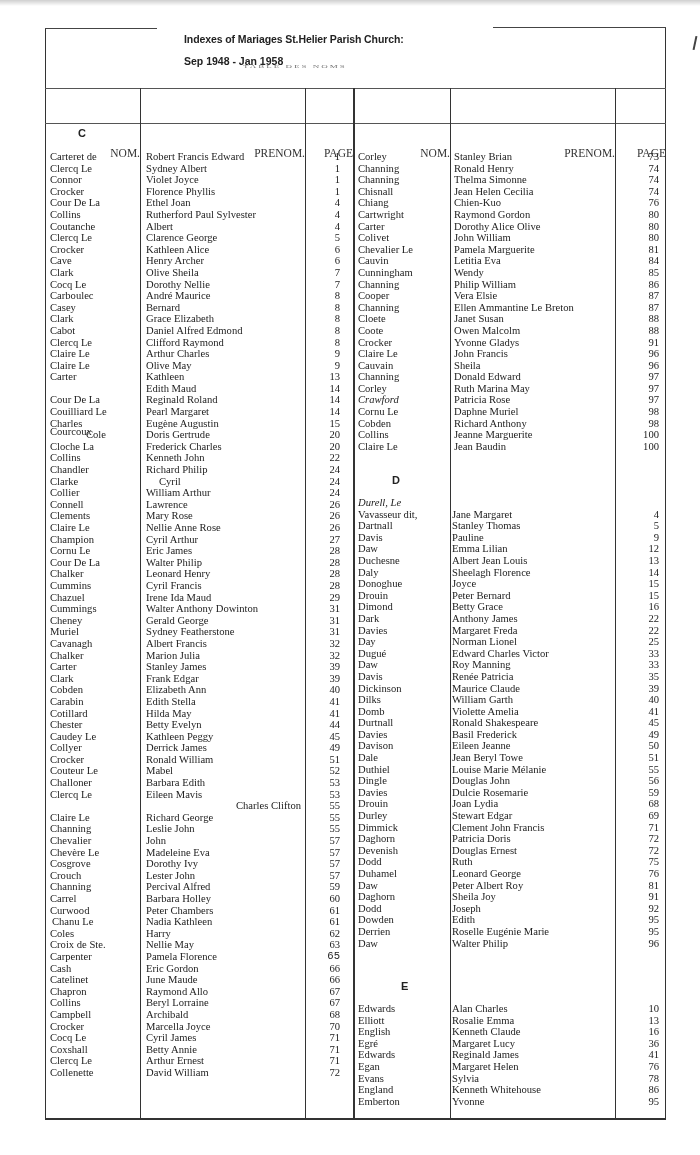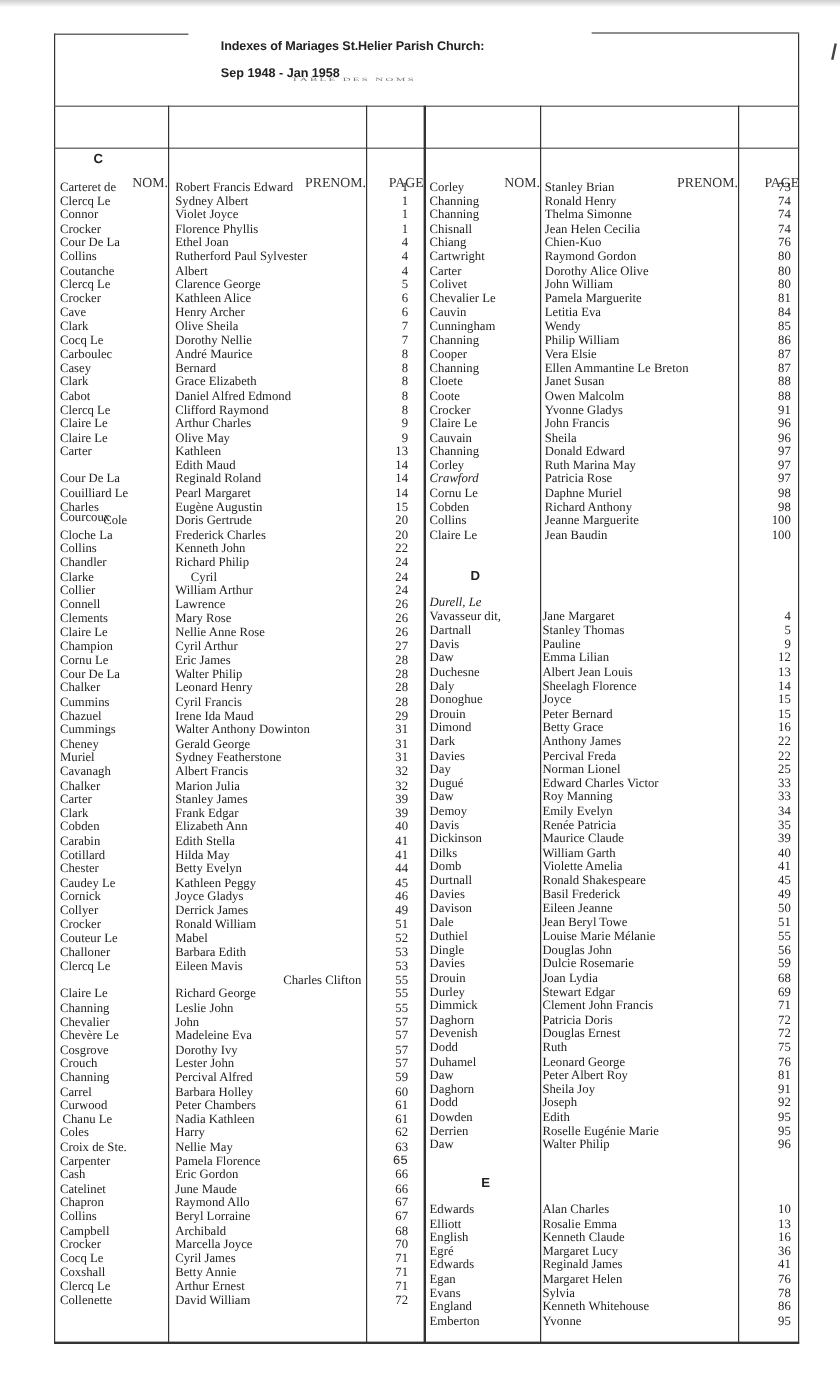--- a/index.html
+++ b/index.html
@@ -308,25 +308,20 @@
         <span style="left: 0px;">Chester</span>
         <span style="left: 96px;">Betty Evelyn</span>
         <span class="num" style="right: 10px;">44</span>
       </div>
       <div class="row">
         <span style="left: 0px;">Caudey Le</span>
         <span style="left: 96px;">Kathleen Peggy</span>
         <span class="num" style="right: 10px;">45</span>
       </div>
       <div class="row">
-        <span style="left: 0px;">Cornick</span>
-        <span style="left: 96px;">Joyce Gladys</span>
-        <span class="num" style="right: 10px;">46</span>
-      </div>
-      <div class="row">
         <span style="left: 0px;">Collyer</span>
         <span style="left: 96px;">Derrick James</span>
         <span class="num" style="right: 10px;">49</span>
       </div>
       <div class="row">
         <span style="left: 0px;">Crocker</span>
         <span style="left: 96px;">Ronald William</span>
         <span class="num" style="right: 10px;">51</span>
       </div>
       <div class="row">
@@ -648,42 +643,37 @@
         <span style="left: 94px;">Betty Grace</span>
         <span class="num" style="right: 4px;">16</span>
       </div>
       <div class="row">
         <span style="left: 0px;">Dark</span>
         <span style="left: 94px;">Anthony James</span>
         <span class="num" style="right: 4px;">22</span>
       </div>
       <div class="row">
         <span style="left: 0px;">Davies</span>
-        <span style="left: 94px;">Percival Freda</span>
+        <span style="left: 94px;">Margaret Freda</span>
         <span class="num" style="right: 4px;">22</span>
       </div>
       <div class="row">
         <span style="left: 0px;">Day</span>
         <span style="left: 94px;">Norman Lionel</span>
         <span class="num" style="right: 4px;">25</span>
       </div>
       <div class="row">
         <span style="left: 0px;">Dugué</span>
         <span style="left: 94px;">Edward Charles Victor</span>
         <span class="num" style="right: 4px;">33</span>
       </div>
       <div class="row">
         <span style="left: 0px;">Daw</span>
         <span style="left: 94px;">Roy Manning</span>
         <span class="num" style="right: 4px;">33</span>
-      </div>
-      <div class="row">
-        <span style="left: 0px;">Demoy</span>
-        <span style="left: 94px;">Emily Evelyn</span>
-        <span class="num" style="right: 4px;">34</span>
       </div>
       <div class="row">
         <span style="left: 0px;">Davis</span>
         <span style="left: 94px;">Renée Patricia</span>
         <span class="num" style="right: 4px;">35</span>
       </div>
       <div class="row">
         <span style="left: 0px;">Dickinson</span>
         <span style="left: 94px;">Maurice Claude</span>
         <span class="num" style="right: 4px;">39</span>

